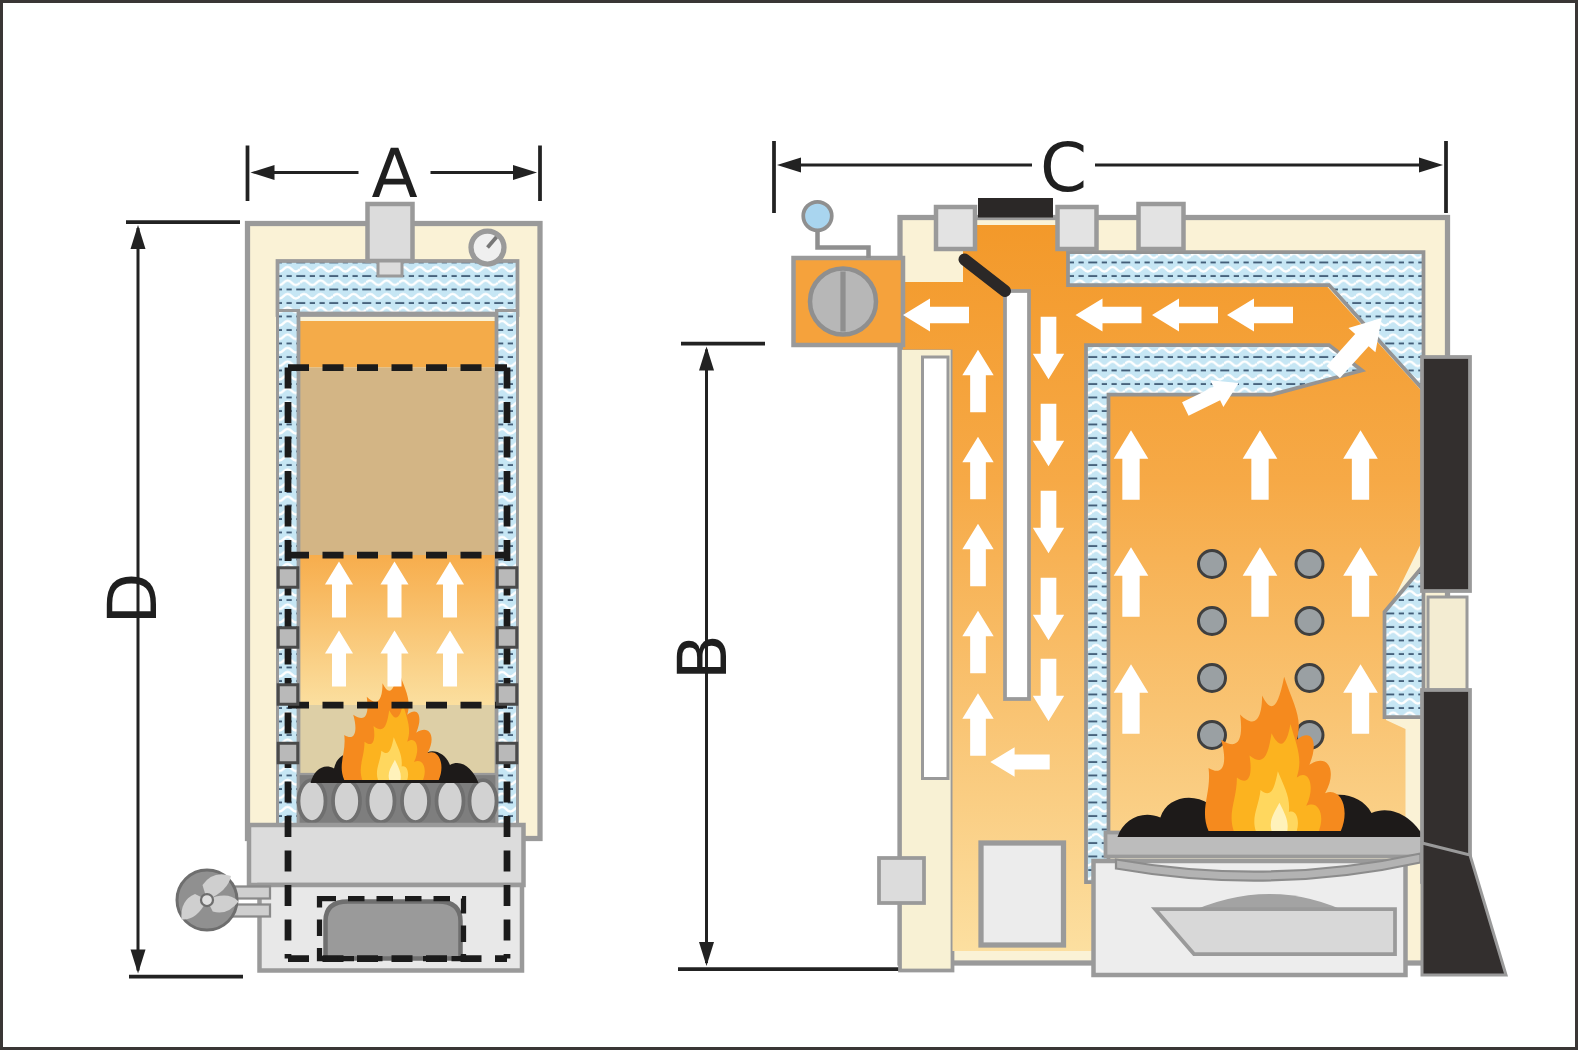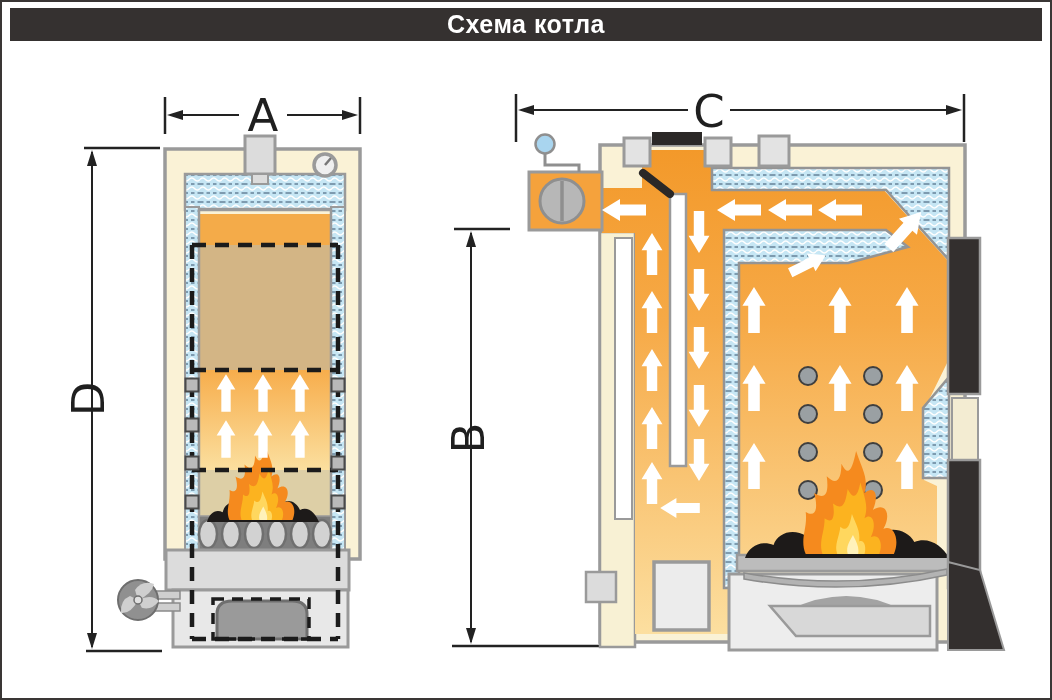--- a/index.html
+++ b/index.html
@@ -18,23 +18,20 @@
   #diagram{position:absolute;left:0;top:0;width:1052px;height:700px;}
   text.dim{
     font-family:"DejaVu Sans",sans-serif;font-size:45px;font-weight:400;
     fill:#1f1f1f;text-anchor:middle;
   }
 </style>
 </head>
 <body>
 
 <div id="page">
-  <div id="titlebar">
-    <span>Схема котла</span>
-  </div>
 
   <svg id="diagram" viewBox="0 0 1052 700" xmlns="http://www.w3.org/2000/svg">
     <defs>
       <pattern id="water" width="22" height="9" patternUnits="userSpaceOnUse">
         <rect width="22" height="9" fill="#c6e6f4"></rect>
         <path d="M0,6.5 Q2.75,3.5 5.5,6.5 T11,6.5 T16.5,6.5 T22,6.5" fill="none" stroke="#ffffff" stroke-width="1.6"></path>
         <path d="M0,2 H22" stroke="#35506b" stroke-width="1" stroke-dasharray="3.5 3"></path>
       </pattern>
       <linearGradient id="orangeMain" x1="0" y1="0" x2="0" y2="1">
         <stop offset="0" stop-color="#f3992a"></stop>

